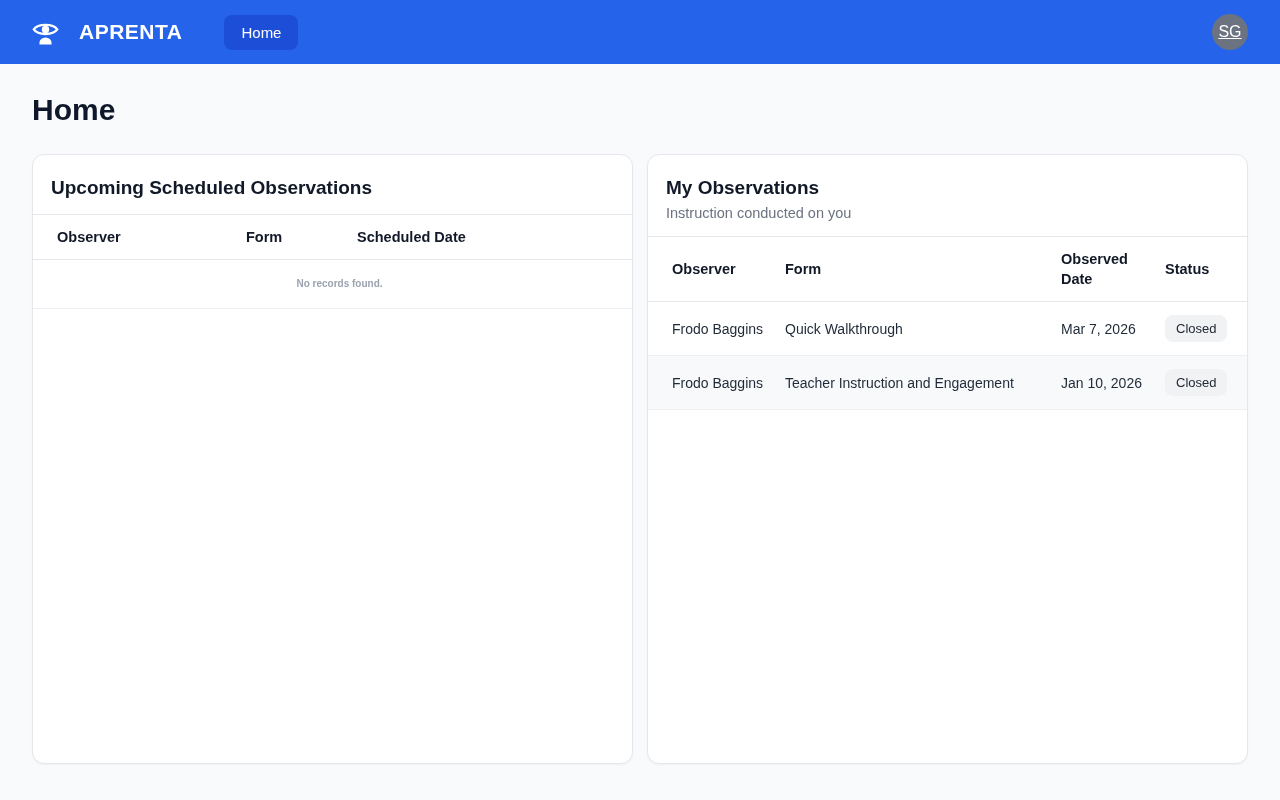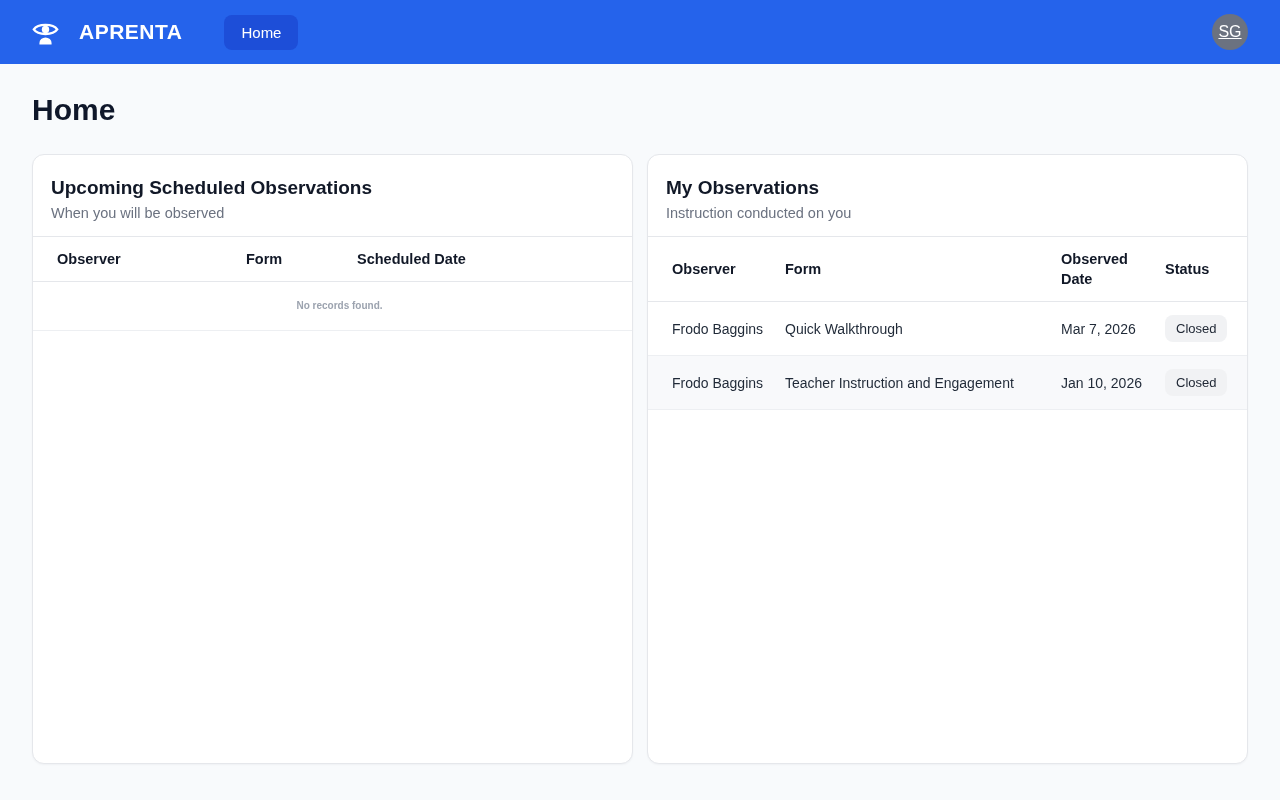--- a/index.html
+++ b/index.html
@@ -148,21 +148,20 @@
 </header>
 
 <main class="main">
   <h1 class="page-title">Home</h1>
 
   <div class="cards">
 
     <section class="card">
       <div class="card-header">
         <h2 class="card-title">Upcoming Scheduled Observations</h2>
-        <div class="card-subtitle">When you will be observed</div>
       </div>
       <table class="tbl-left">
         <thead>
           <tr>
             <th>Observer</th>
             <th>Form</th>
             <th>Scheduled Date</th>
           </tr>
         </thead>
         <tbody>

